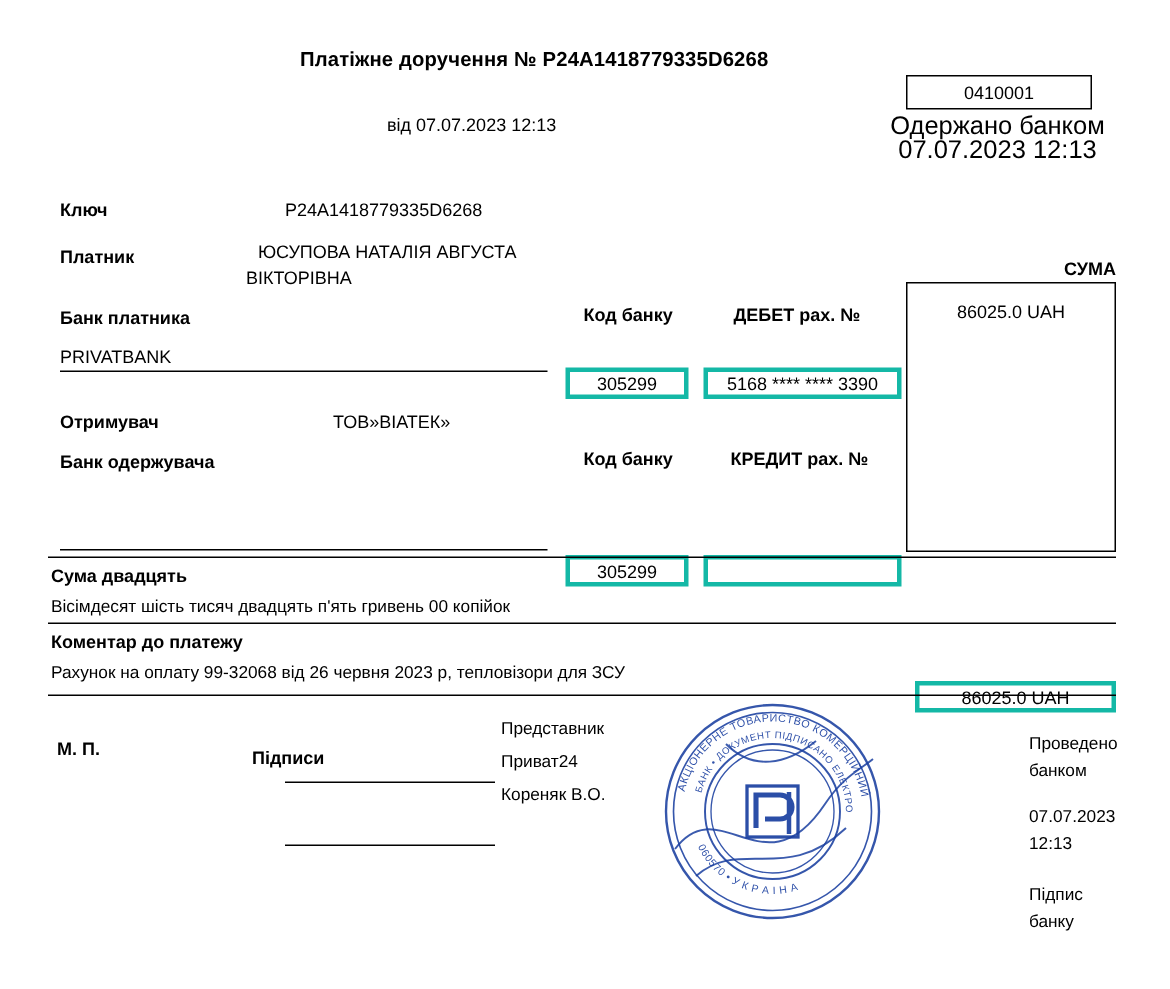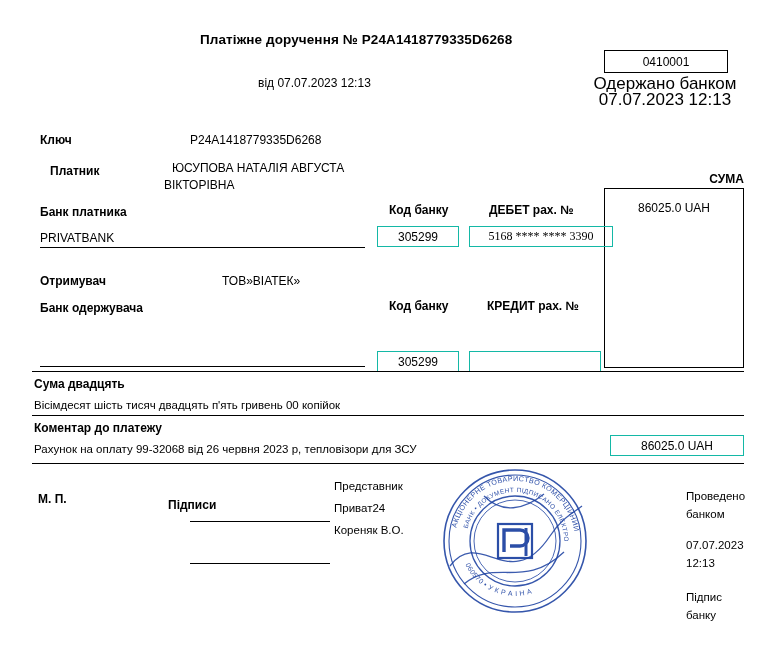--- a/index.html
+++ b/index.html
@@ -48,27 +48,28 @@
     line-height: 15px;
   }
   .lbl-bold {
     font-size: 12px;
     font-weight: bold;
   }
   .val {
     font-size: 12px;
   }
   .field-box {
-    border: 1px solid #14b8a6;
+    border: 3px solid #14b8a6;
     height: 21px;
     display: flex;
     align-items: center;
     justify-content: center;
     font-size: 12px;
     box-sizing: border-box;
+    margin-top: 19px;
   }
   .sum-box {
     border: 1px solid #000;
     box-sizing: border-box;
   }
   .sum-title {
     font-size: 12px;
     font-weight: bold;
     text-align: center;
   }
@@ -105,39 +106,39 @@
   </div>
 
   <div class="abs subtitle" style="left:258px; top:76px;">від 07.07.2023 12:13</div>
 
   <div class="abs recv-label" style="left:585px; top:76px;">Одержано банком</div>
   <div class="abs recv-label" style="left:585px; top:92px;">07.07.2023 12:13</div>
 
   <div class="abs lbl-bold" style="left:40px; top:133px;">Ключ</div>
   <div class="abs val" style="left:190px; top:133px;">P24A1418779335D6268</div>
 
-  <div class="abs lbl-bold" style="left:50px; top:164px;">Платник</div>
+  <div class="abs lbl-bold" style="left:40px; top:164px;">Платник</div>
   <div class="abs val" style="left:172px; top:161px;">ЮСУПОВА НАТАЛІЯ АВГУСТА</div>
   <div class="abs val" style="left:164px; top:178px;">ВІКТОРІВНА</div>
 
   <div class="abs sum-box" style="left:604px; top:188px; width:140px; height:180px;"></div>
   <div class="abs sum-title" style="left:604px; top:172px; width:140px;text-align:right;">СУМА</div>
   <div class="abs val" style="left:604px; top:201px; width:140px; text-align:center;">86025.0 UAH</div>
 
   <div class="abs lbl-bold" style="left:40px; top:205px;">Банк платника</div>
   <div class="abs lbl-bold" style="left:389px; top:203px;">Код банку</div>
   <div class="abs lbl-bold" style="left:489px; top:203px;">ДЕБЕТ рах. №</div>
 
   <div class="abs val" style="left:40px; top:231px;">PRIVATBANK</div>
   <div class="abs thickline" style="left:40px; top:247px; width:325px;"></div>
 
   <div class="abs field-box" style="left:377px; top:226px; width:82px;">
     <span>305299</span>
   </div>
-  <div class="abs field-box" style="left:469px; top:226px; width:144px;font-family:Liberation Serif, serif;">
+  <div class="abs field-box" style="left:469px; top:226px; width:132px;">
     <span>5168 **** **** 3390</span>
   </div>
 
   <div class="abs lbl-bold" style="left:40px; top:274px;">Отримувач</div>
   <div class="abs val" style="left:222px; top:274px;">ТОВ»ВІАТЕК»</div>
 
   <div class="abs lbl-bold" style="left:40px; top:301px;">Банк одержувача</div>
   <div class="abs lbl-bold" style="left:389px; top:299px;">Код банку</div>
   <div class="abs lbl-bold" style="left:487px; top:299px;">КРЕДИТ рах. №</div>
 

